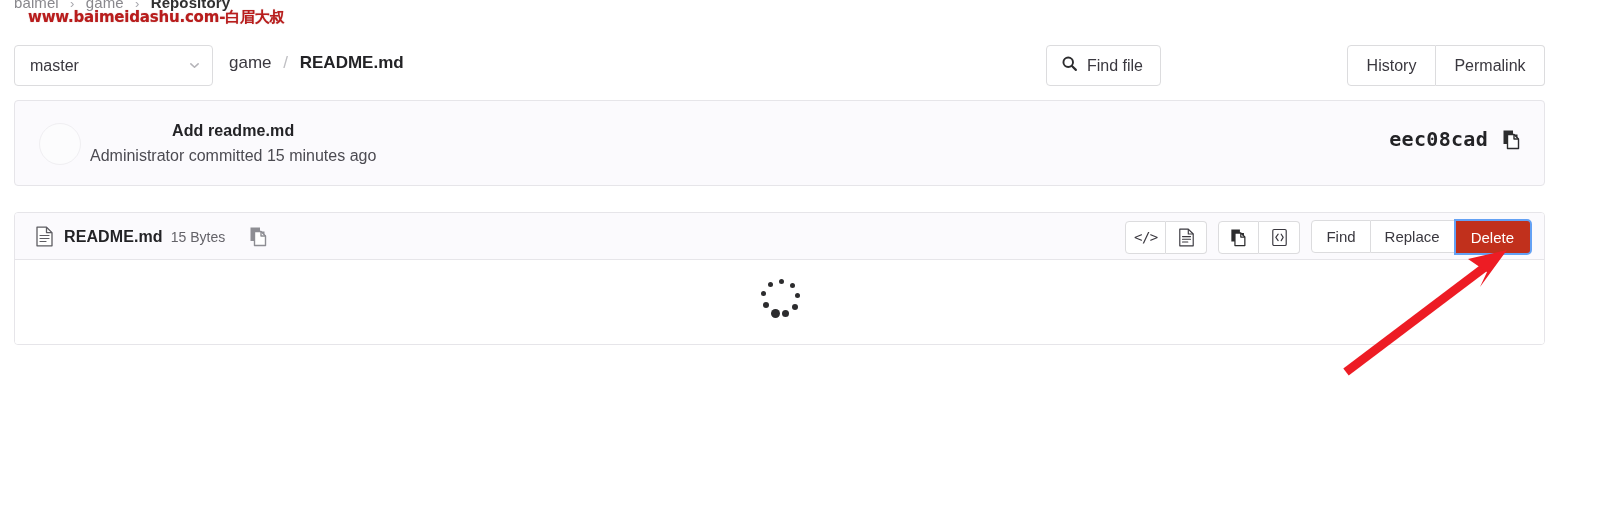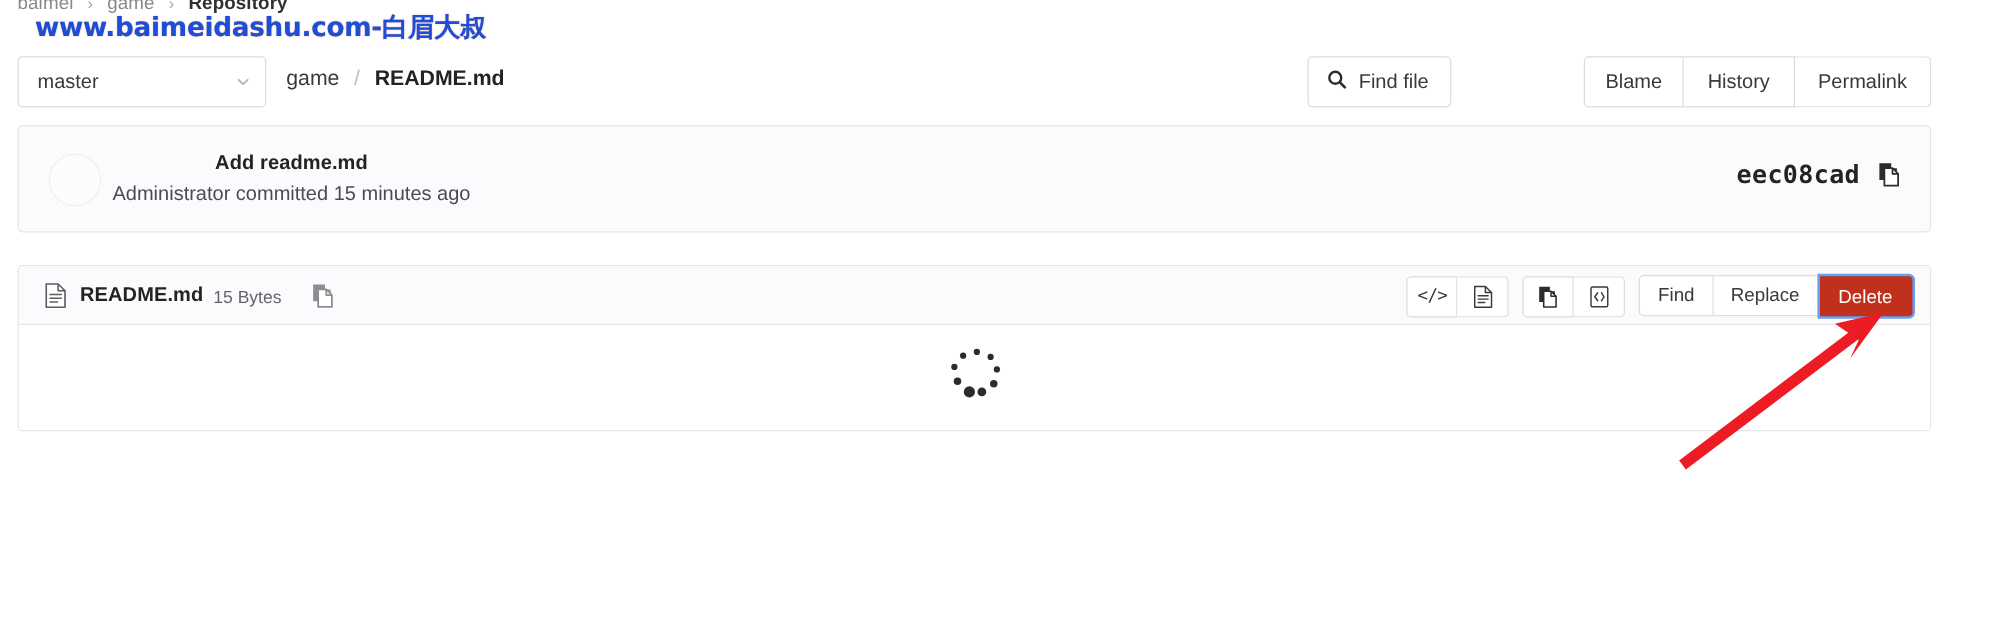--- a/index.html
+++ b/index.html
@@ -30,23 +30,23 @@
   }
   .breadcrumb .crumb { color: #89888d; }
   .breadcrumb .crumb.current { color: #303030; font-weight: 700; }
   .breadcrumb .sep { color: #a7a7ad; margin: 0 7px; font-size: 13px; }
 
   
   .watermark {
     position: absolute;
     left: 28px;
     top: 8px;
-    font-size: 21px;
+    font-size: 15px;
     font-weight: 700;
-    color: #1d4ed8;
+    color: #b91c1c;
     letter-spacing: -0.2px;
     white-space: nowrap;
     font-family: "DejaVu Sans", sans-serif;
     text-shadow: 0 0 1px rgba(138,15,7,.5);
   }
 
   
   .toolbar {
     position: absolute;
     left: 14px;
@@ -361,21 +361,20 @@
       <span>
         <svg width="17" height="17" viewBox="0 0 16 16" fill="none">
           <circle cx="6.8" cy="6.8" r="4.5" stroke="#2c2c2e" stroke-width="1.8"></circle>
           <path d="M10.3 10.3 L14 14" stroke="#2c2c2e" stroke-width="2" stroke-linecap="round"></path>
         </svg>
       </span>
       <span>Find file</span>
     </button>
 
     <div class="btn-group">
-      <button class="btn btn-blame">Blame</button>
       <button class="btn btn-history">History</button>
       <button class="btn btn-permalink">Permalink</button>
     </div>
   </div>
 
   <div class="commit-panel">
     <div class="avatar"></div>
     <div class="commit-text">
       <div class="commit-title">Add readme.md</div>
       <div class="commit-meta">Administrator committed 15 minutes ago</div>

